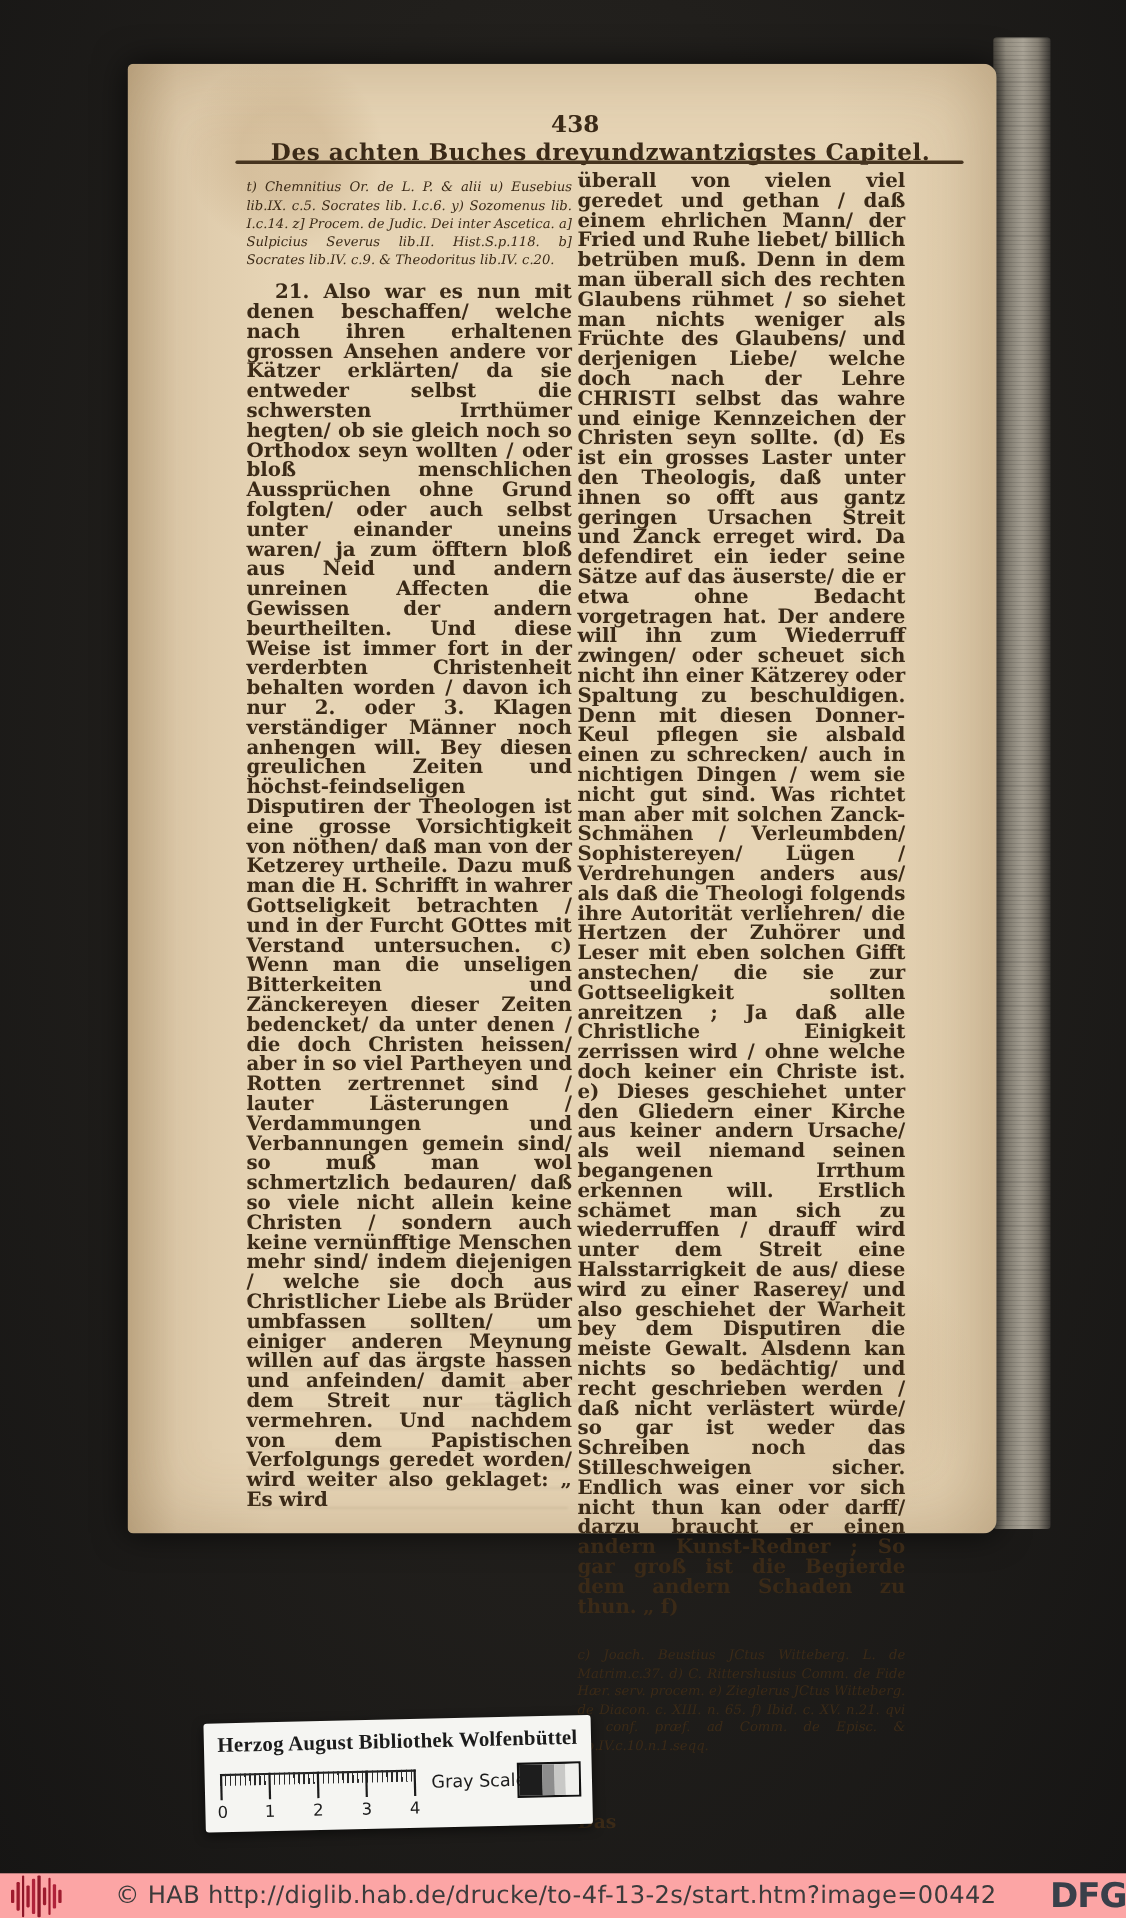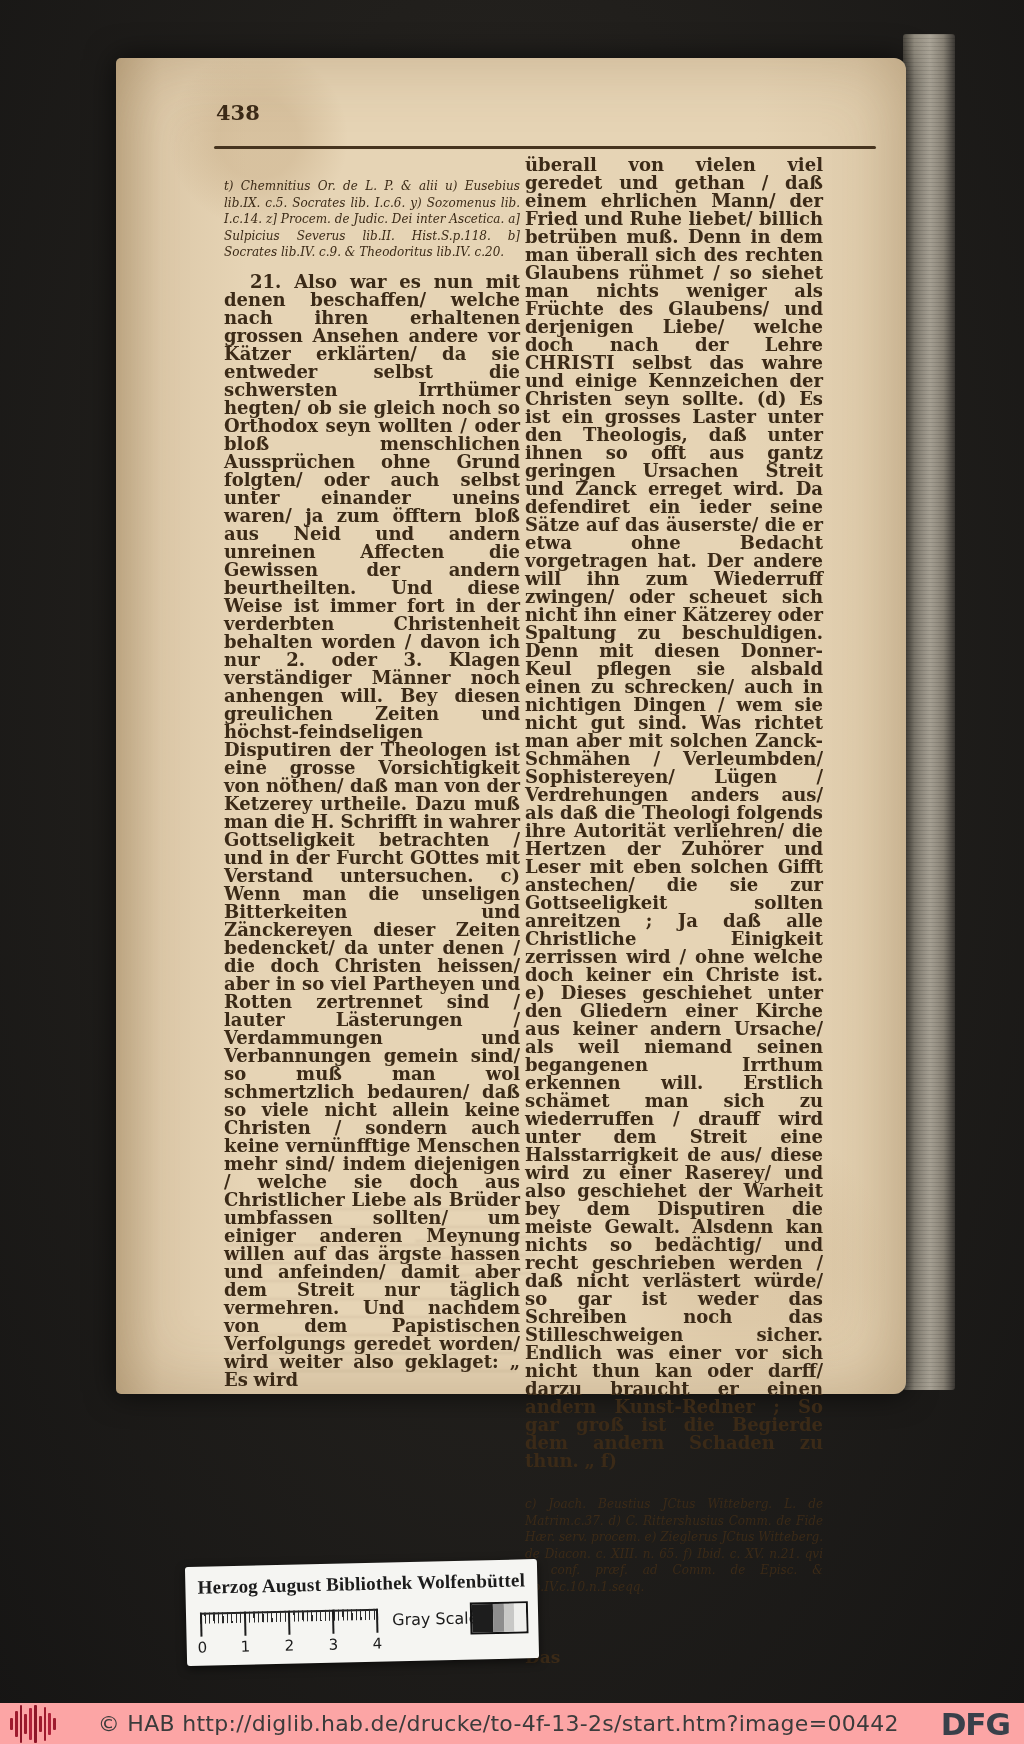--- a/index.html
+++ b/index.html
@@ -23,31 +23,31 @@
   .paper{
     position:absolute;left:116px;top:58px;width:790px;height:1336px;
     background:
       radial-gradient(circle at 18% 6%, rgba(150,110,60,.18) 0 40px, transparent 90px),
       radial-gradient(circle at 80% 90%, rgba(150,110,60,.10) 0 60px, transparent 140px),
       linear-gradient(90deg,#c8b28f 0px,#ddc9a9 45px,#e6d4b5 130px,#e6d4b5 640px,#e0cdad 740px,#d7c3a2 790px);
     border-radius:5px 12px 12px 5px;
     box-shadow: inset 0 0 70px rgba(110,80,40,.28), 0 0 30px rgba(0,0,0,.65);
     color:#3b2a17;
   }
-  .header-row{position:absolute;left:100px;top:42px;width:660px;display:flex;align-items:center;}
+  .header-row{position:absolute;left:100px;top:42px;width:660px;display:flex;align-items:center;flex-direction:column;}
   .page-number{font-size:21px;font-weight:bold;width:90px;}
   .header-title{flex:1;text-align:center;font-size:21px;font-weight:bold;letter-spacing:.5px;}
   .head-rule{position:absolute;left:98px;top:88px;width:662px;height:3px;background:#46341f;border-radius:2px;}
   .col{position:absolute;text-align:justify;hyphens:auto;}
   .col-left{left:108px;top:98px;width:296px;}
   .col-right{left:409px;top:98px;width:298px;}
   .body-text{font-size:18px;line-height:18px;font-weight:bold;word-spacing:-0.5px;}
   .intro-text{font-size:13px;line-height:18px;font-weight:bold;}
   .footnote-text{font-size:12px;line-height:16.5px;font-weight:normal;font-style:italic;}
-  .col-left .footnote-text{margin-top:22px;}
+  .col-left .footnote-text{margin-top:6px;}
   .col-left .body-text{margin-top:12px;text-indent:26px;}
   .col-right .footnote-text{margin-top:26px;}
   .catchword{margin-top:52px;font-size:17px;font-weight:bold;padding-right:4px;}
   
   .ghost{position:absolute;opacity:.18;filter:blur(1px);
     background:repeating-linear-gradient(180deg, rgba(92,70,40,.5) 0 2px, transparent 2px 18px);}
   .ghost-a{left:110px;top:1150px;width:290px;height:170px;}
   .ghost-b{left:300px;top:1180px;width:120px;height:40px;transform:rotate(-2deg);}
   
   .card{
@@ -70,30 +70,31 @@
   .gp3{flex:0 0 18%;background:#c8c8c6;}
   .gp4{flex:1;background:#efefec;}
   
   .footer-bar{
     position:absolute;left:0;top:1703px;width:1024px;height:41px;background:#fca5a5;
     display:flex;align-items:center;font-family:"DejaVu Sans",sans-serif;
   }
   .hab-logo{margin-left:10px;display:flex;align-items:center;gap:2px;height:40px;width:46px;}
   .hab-bar{width:3px;border-radius:1px;}
   .footer-text{flex:1;text-align:center;font-size:22px;color:#3b3b3b;letter-spacing:.3px;}
-  .dfg-logo{margin-right:14px;font-size:31px;font-weight:bold;color:#39404a;letter-spacing:-1px;}
+  .dfg-logo{margin-right:0;font-size:31px;font-weight:bold;color:#39404a;letter-spacing:-1px;}
 </style>
 </head>
 <body>
 
 <div class="fore-edge"></div>
 
 <div class="paper">
   <div class="header-row">
     <div class="page-number">438</div>
+    <div class="header-title">Des achten Buches dreyundzwantzigstes Capitel.</div>
   </div>
   <div class="head-rule"></div>
 
   <div class="col col-left">
     <div class="footnote-text">t) Chemnitius Or. de L. P. &amp; alii u) Eusebius lib.IX. c.5. Socrates lib. I.c.6. y) Sozomenus lib. I.c.14. z] Procem. de Judic. Dei inter Ascetica. a] Sulpicius Severus lib.II. Hist.S.p.118. b] Socrates lib.IV. c.9. &amp; Theodoritus lib.IV. c.20.</div>
     <div class="body-text">21. Also war es nun mit denen beschaffen/ welche nach ihren erhaltenen grossen Ansehen andere vor Kätzer erklärten/ da sie entweder selbst die schwersten Irrthümer hegten/ ob sie gleich noch so Orthodox seyn wollten / oder bloß menschlichen Aussprüchen ohne Grund folgten/ oder auch selbst unter einander uneins waren/ ja zum öfftern bloß aus Neid und andern unreinen Affecten die Gewissen der andern beurtheilten. Und diese Weise ist immer fort in der verderbten Christenheit behalten worden / davon ich nur 2. oder 3. Klagen verständiger Männer noch anhengen will. Bey diesen greulichen Zeiten und höchst-feindseligen Disputiren der Theologen ist eine grosse Vorsichtigkeit von nöthen/ daß man von der Ketzerey urtheile. Dazu muß man die H. Schrifft in wahrer Gottseligkeit betrachten / und in der Furcht GOttes mit Verstand untersuchen. c) Wenn man die unseligen Bitterkeiten und Zänckereyen dieser Zeiten bedencket/ da unter denen / die doch Christen heissen/ aber in so viel Partheyen und Rotten zertrennet sind / lauter Lästerungen / Verdammungen und Verbannungen gemein sind/ so muß man wol schmertzlich bedauren/ daß so viele nicht allein keine Christen / sondern auch keine vernünfftige Menschen mehr sind/ indem diejenigen / welche sie doch aus Christlicher Liebe als Brüder umbfassen sollten/ um einiger anderen Meynung willen auf das ärgste hassen und anfeinden/ damit aber dem Streit nur täglich vermehren. Und nachdem von dem Papistischen Verfolgungs geredet worden/ wird weiter also geklaget: „ Es wird</div>
   </div>
 
   <div class="col col-right">
     <div class="body-text">überall von vielen viel geredet und gethan / daß einem ehrlichen Mann/ der Fried und Ruhe liebet/ billich betrüben muß. Denn in dem man überall sich des rechten Glaubens rühmet / so siehet man nichts weniger als Früchte des Glaubens/ und derjenigen Liebe/ welche doch nach der Lehre CHRISTI selbst das wahre und einige Kennzeichen der Christen seyn sollte. (d) Es ist ein grosses Laster unter den Theologis, daß unter ihnen so offt aus gantz geringen Ursachen Streit und Zanck erreget wird. Da defendiret ein ieder seine Sätze auf das äuserste/ die er etwa ohne Bedacht vorgetragen hat. Der andere will ihn zum Wiederruff zwingen/ oder scheuet sich nicht ihn einer Kätzerey oder Spaltung zu beschuldigen. Denn mit diesen Donner-Keul pflegen sie alsbald einen zu schrecken/ auch in nichtigen Dingen / wem sie nicht gut sind. Was richtet man aber mit solchen Zanck-Schmähen / Verleumbden/ Sophistereyen/ Lügen / Verdrehungen anders aus/ als daß die Theologi folgends ihre Autorität verliehren/ die Hertzen der Zuhörer und Leser mit eben solchen Gifft anstechen/ die sie zur Gottseeligkeit sollten anreitzen ; Ja daß alle Christliche Einigkeit zerrissen wird / ohne welche doch keiner ein Christe ist. e) Dieses geschiehet unter den Gliedern einer Kirche aus keiner andern Ursache/ als weil niemand seinen begangenen Irrthum erkennen will. Erstlich schämet man sich zu wiederruffen / drauff wird unter dem Streit eine Halsstarrigkeit de aus/ diese wird zu einer Raserey/ und also geschiehet der Warheit bey dem Disputiren die meiste Gewalt. Alsdenn kan nichts so bedächtig/ und recht geschrieben werden / daß nicht verlästert würde/ so gar ist weder das Schreiben noch das Stilleschweigen sicher. Endlich was einer vor sich nicht thun kan oder darff/ darzu braucht er einen andern Kunst-Redner ; So gar groß ist die Begierde dem andern Schaden zu thun. „ f)</div>

